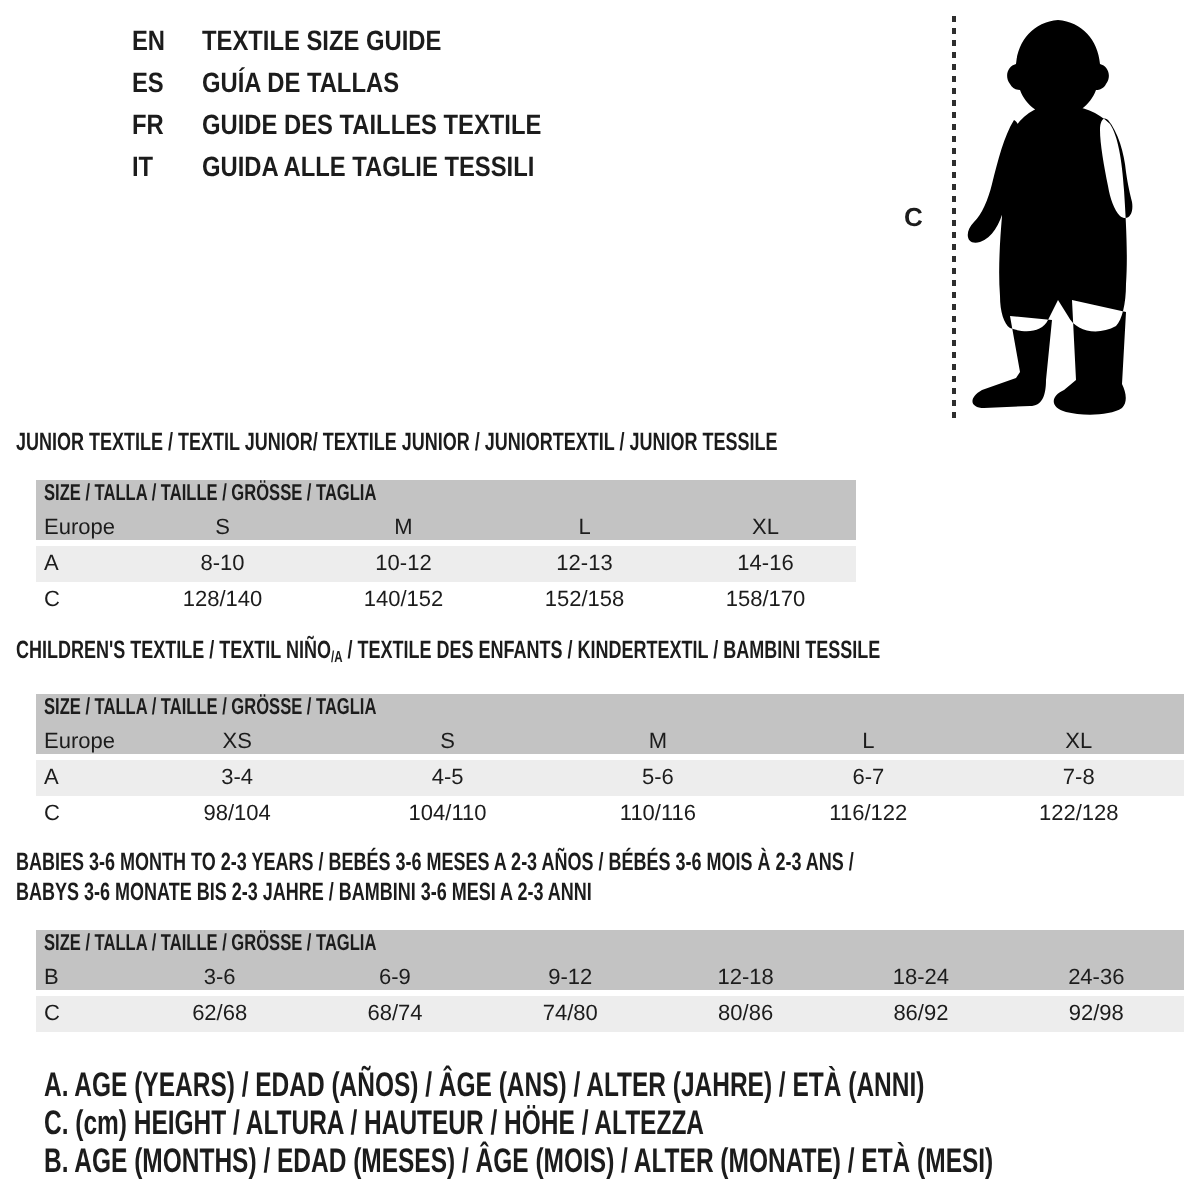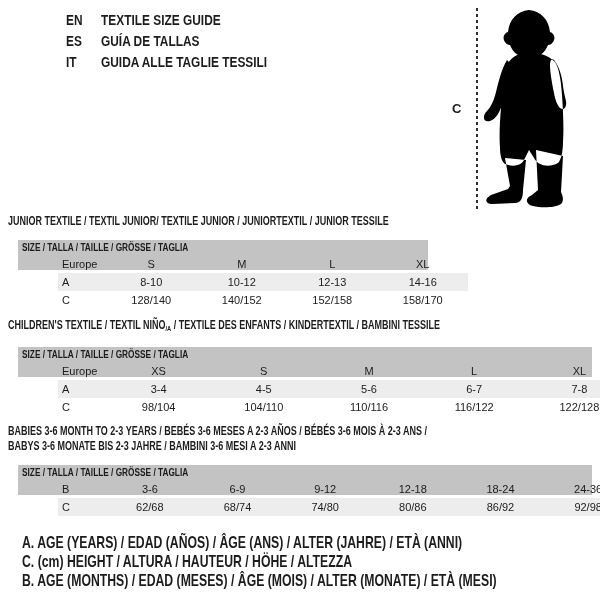--- a/index.html
+++ b/index.html
@@ -23,40 +23,44 @@
   .fig-label { position:absolute; left:2px; top:101px; font-size:13px; font-weight:bold; }
   .fig-svg { position:absolute; left:25px; top:0; }
 
   
   .sec-title { position:absolute; left:8px; font-size:12.5px; font-weight:bold; white-space:nowrap; }
   .t-sub { font-size:8px; vertical-align:-2px; }
 
   
   .band { position:absolute; left:18px; height:30px; background:#c3c3c3; line-height:15px;
           padding-left:4px; font-size:11.5px; overflow:hidden; }
-  table { position:absolute; left:18px; border-collapse:collapse; table-layout:fixed; font-size:11px;margin-left:40px; }
+  table { position:absolute; left:18px; border-collapse:collapse; table-layout:fixed; font-size:11px; }
   td { height:18px; text-align:center; padding:0; white-space:nowrap; overflow:hidden; }
   td.lbl { text-align:left; padding-left:4px; }
   tr.stripe { background:#ededed; }
 
   
   .notes { position:absolute; left:22px; top:533px; }
   .note-line { height:19px; font-size:17px; line-height:19px; }
 </style>
 </head>
 <body>
 
 <div class="langs">
   <div class="lang-row">
     <span class="lang-code cond85">EN</span>
     <span class="lang-title cond85">TEXTILE SIZE GUIDE</span>
   </div>
   <div class="lang-row">
     <span class="lang-code cond85">ES</span>
     <span class="lang-title cond85">GUÍA DE TALLAS</span>
+  </div>
+  <div class="lang-row">
+    <span class="lang-code cond85">FR</span>
+    <span class="lang-title cond85">GUIDE DES TAILLES TEXTILE</span>
   </div>
   <div class="lang-row">
     <span class="lang-code cond85">IT</span>
     <span class="lang-title cond85">GUIDA ALLE TAGLIE TESSILI</span>
   </div>
 </div>
 
 <div class="figure">
   <span class="fig-label">C</span>
   <div class="dotline"></div>

